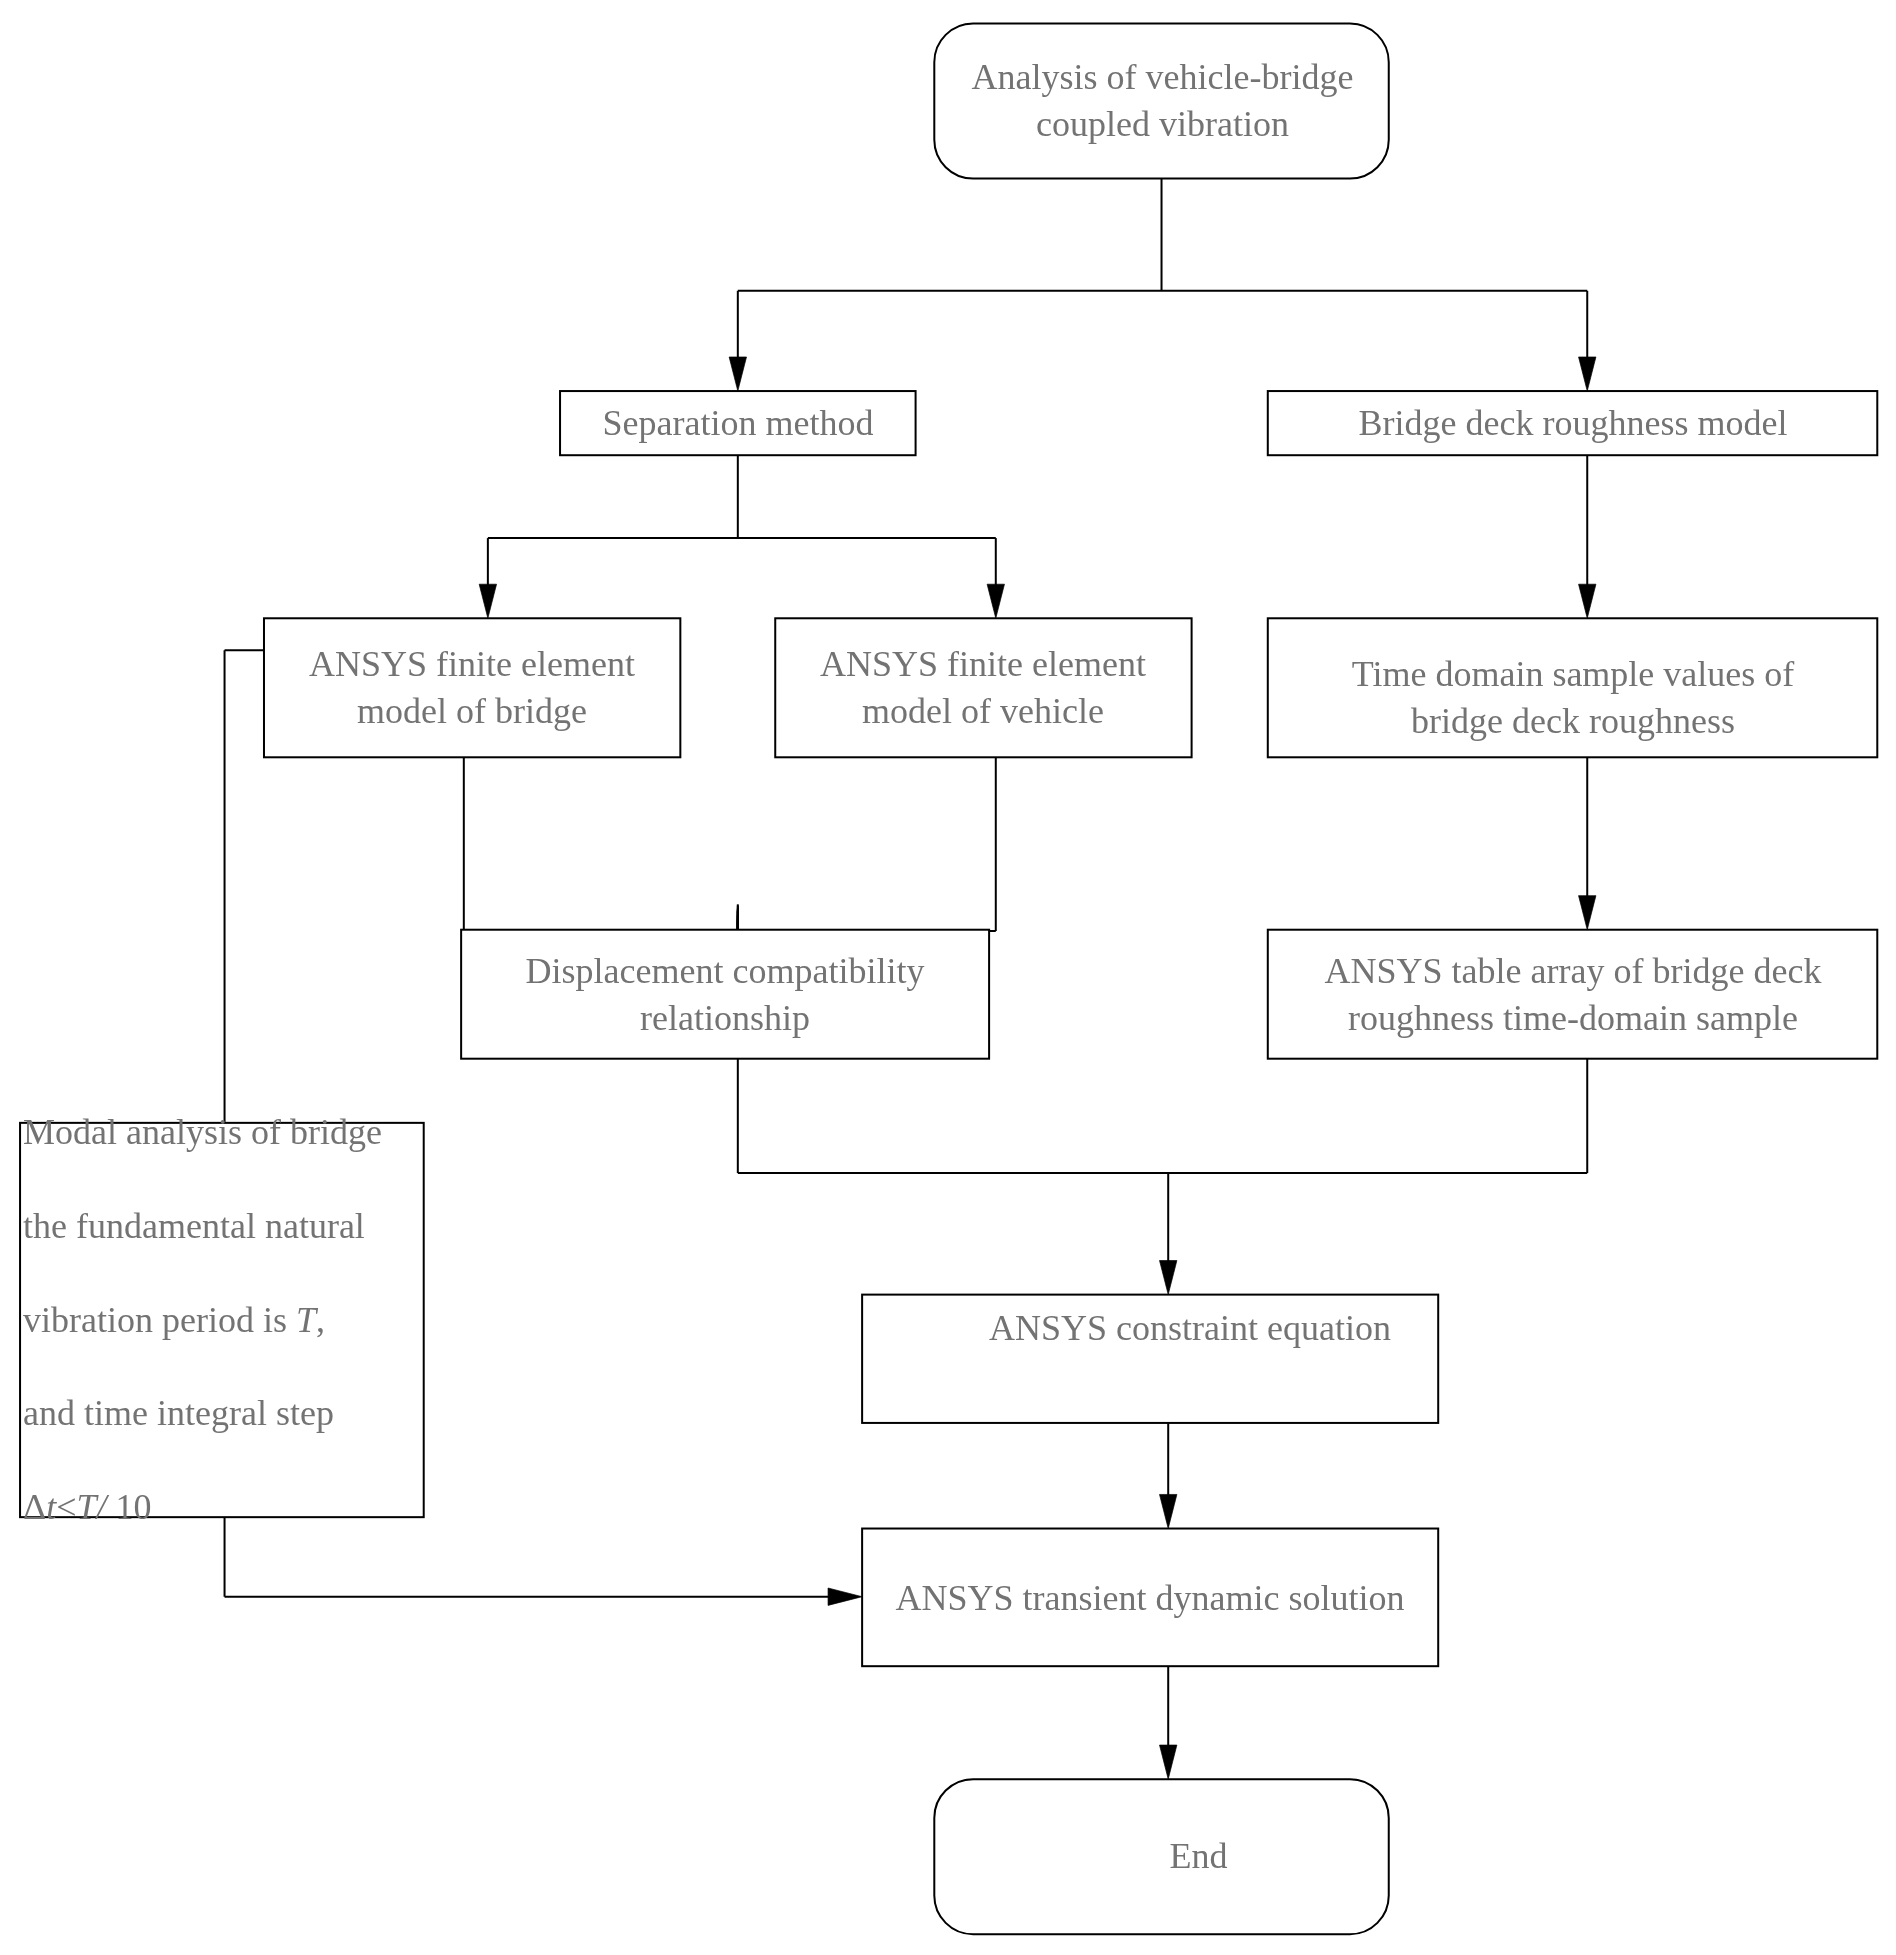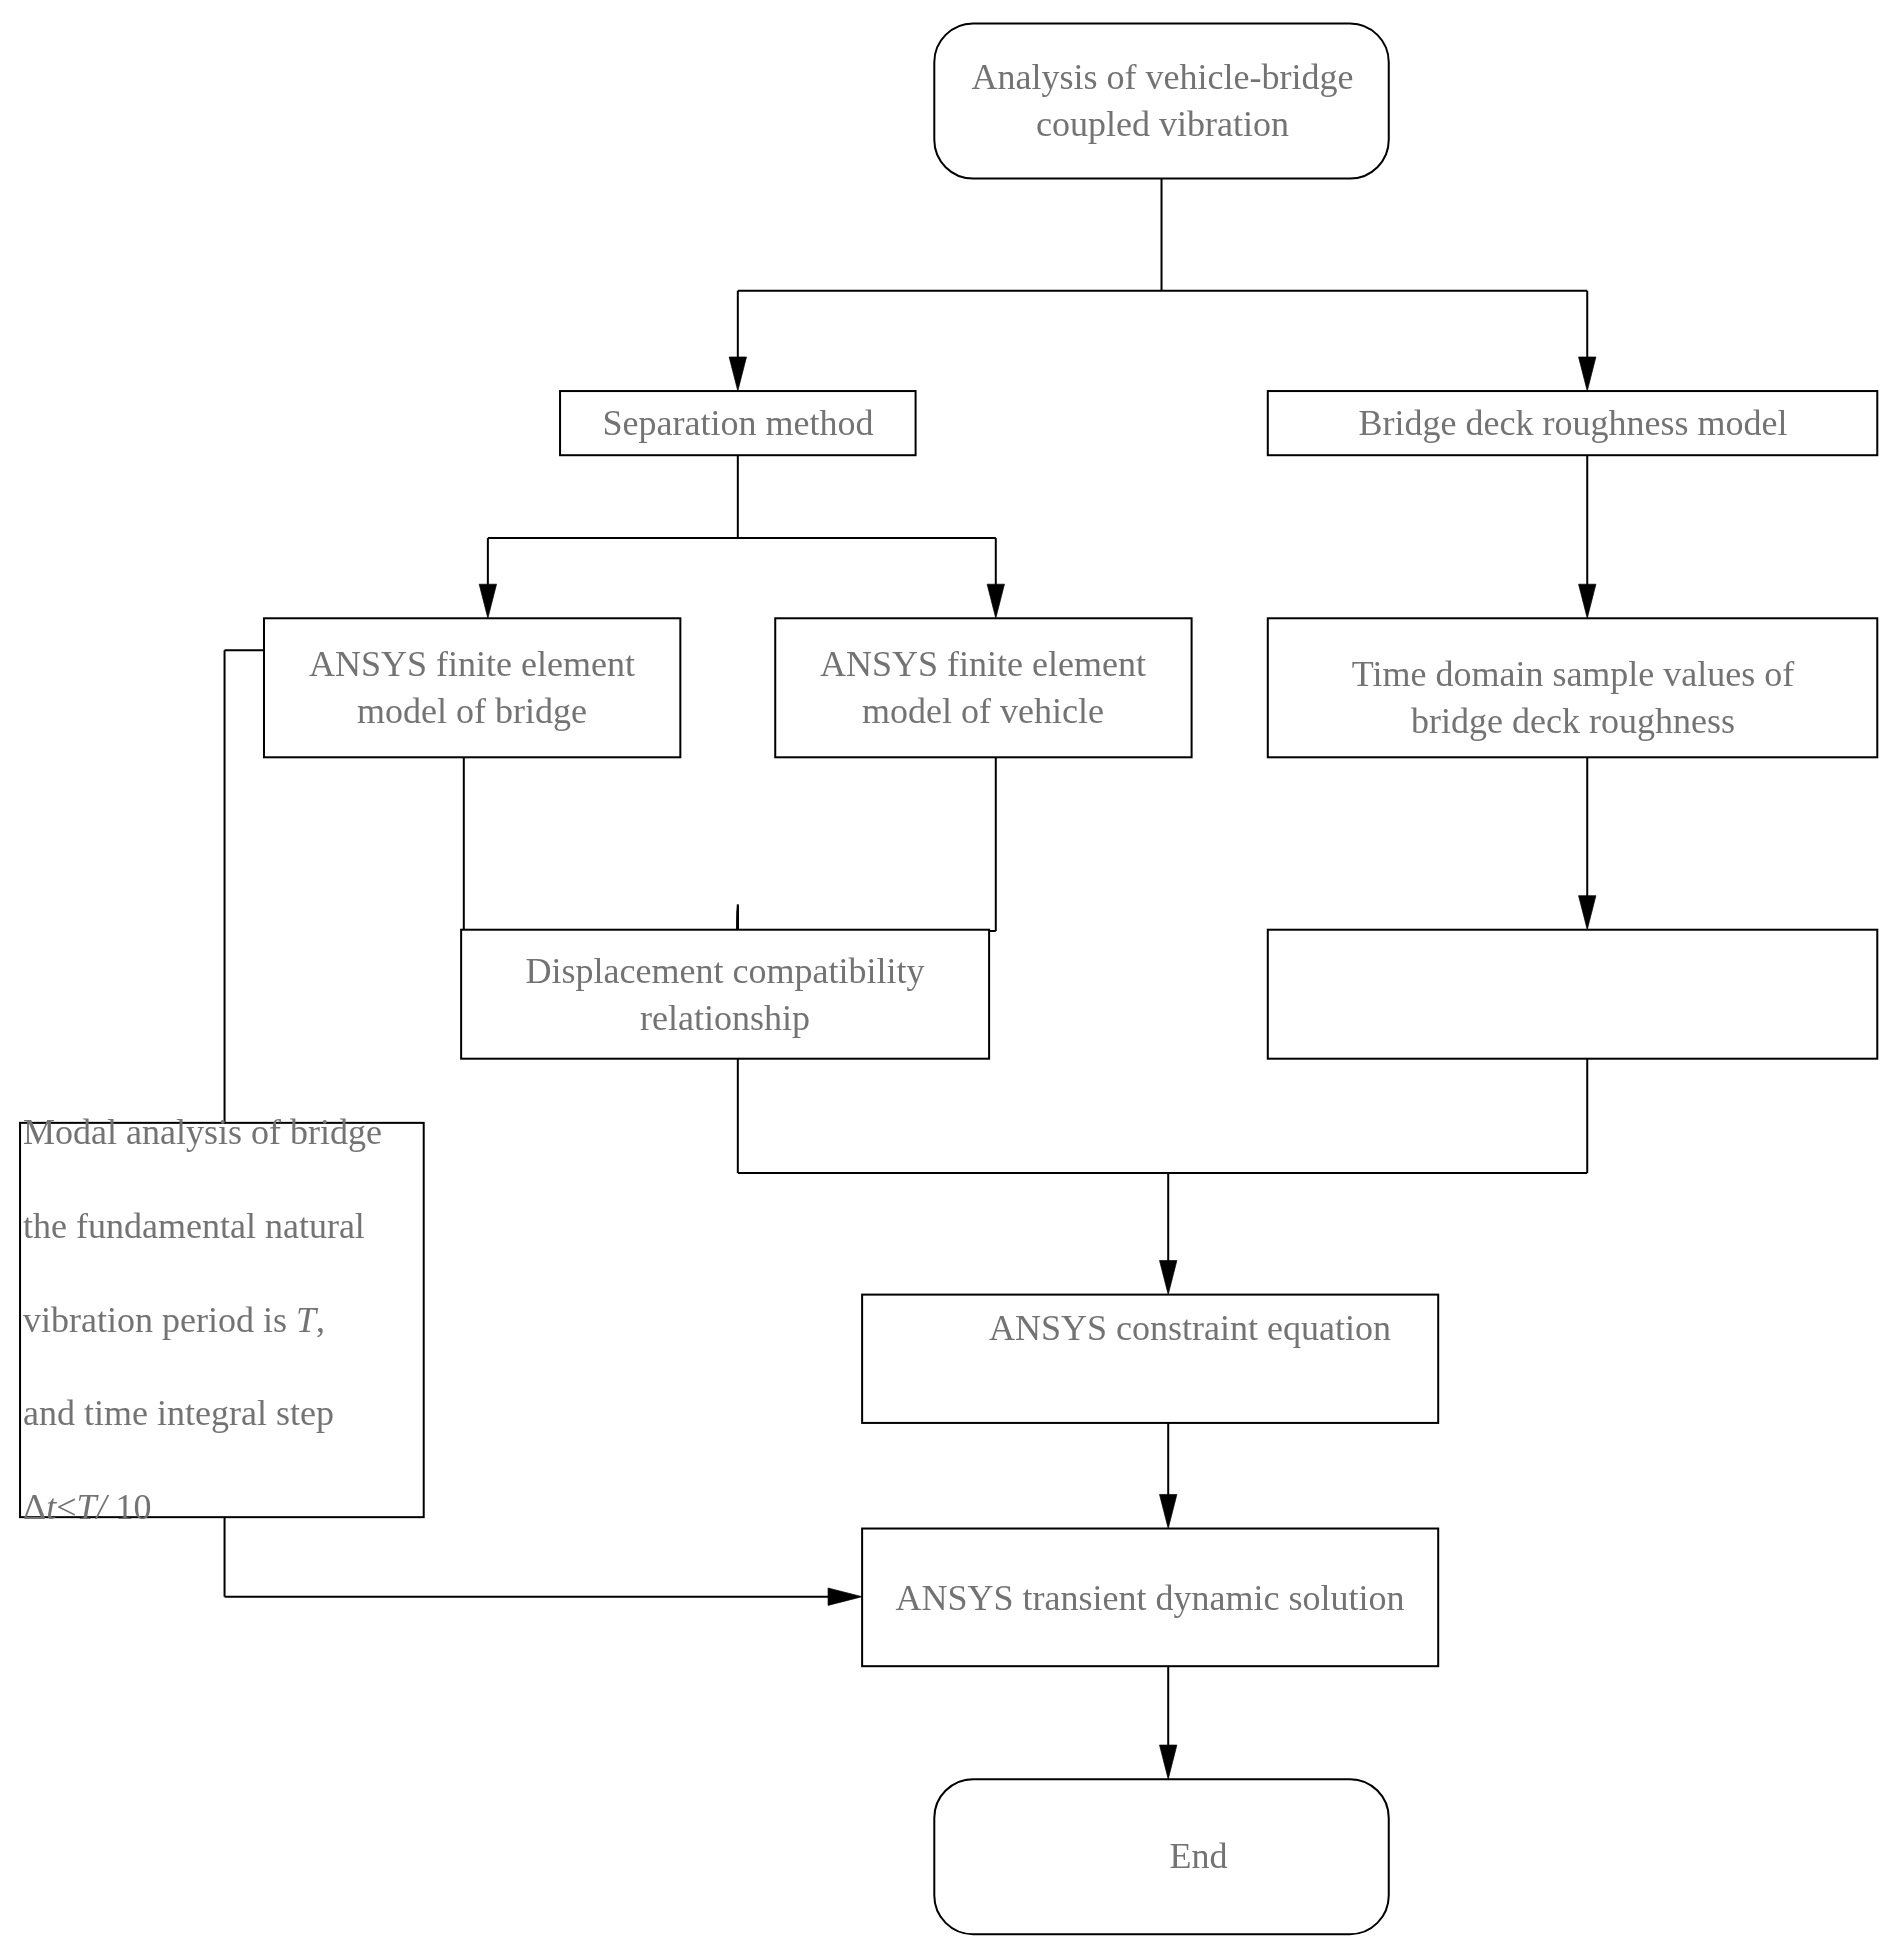--- a/index.html
+++ b/index.html
@@ -188,20 +188,22 @@
 
   <div class="node-label" style="left:775px; top:618px; width:416px; height:139px;">ANSYS finite element
 model of vehicle</div>
 
   <div class="node-label" style="left:1268px; top:618px; width:610px; height:160px;">Time domain sample values of
 bridge deck roughness</div>
 
   <div class="node-label" style="left:461px; top:930px; width:528px; height:129px;">Displacement compatibility
 relationship</div>
 
+  <div class="node-label" style="left:1268px; top:930px; width:610px; height:129px;">ANSYS table array of bridge deck
+roughness time-domain sample</div>
 
   <div class="node-label left-align" style="left:20px; top:1123px; width:404px; height:394px; padding-left:3px;">
     <div>
       <span class="ln">Modal analysis of bridge</span>
       <span class="ln">the fundamental natural</span>
       <span class="ln"><span>vibration period is </span><span class="mathvar">T</span><span>,</span></span>
       <span class="ln"> and time integral step</span>
       <span class="ln"><span>Δ</span><span class="mathvar">t</span><span>&lt;</span><span class="mathvar">T</span><span class="mathvar">/</span><span> 10</span></span>
     </div>
   </div>

